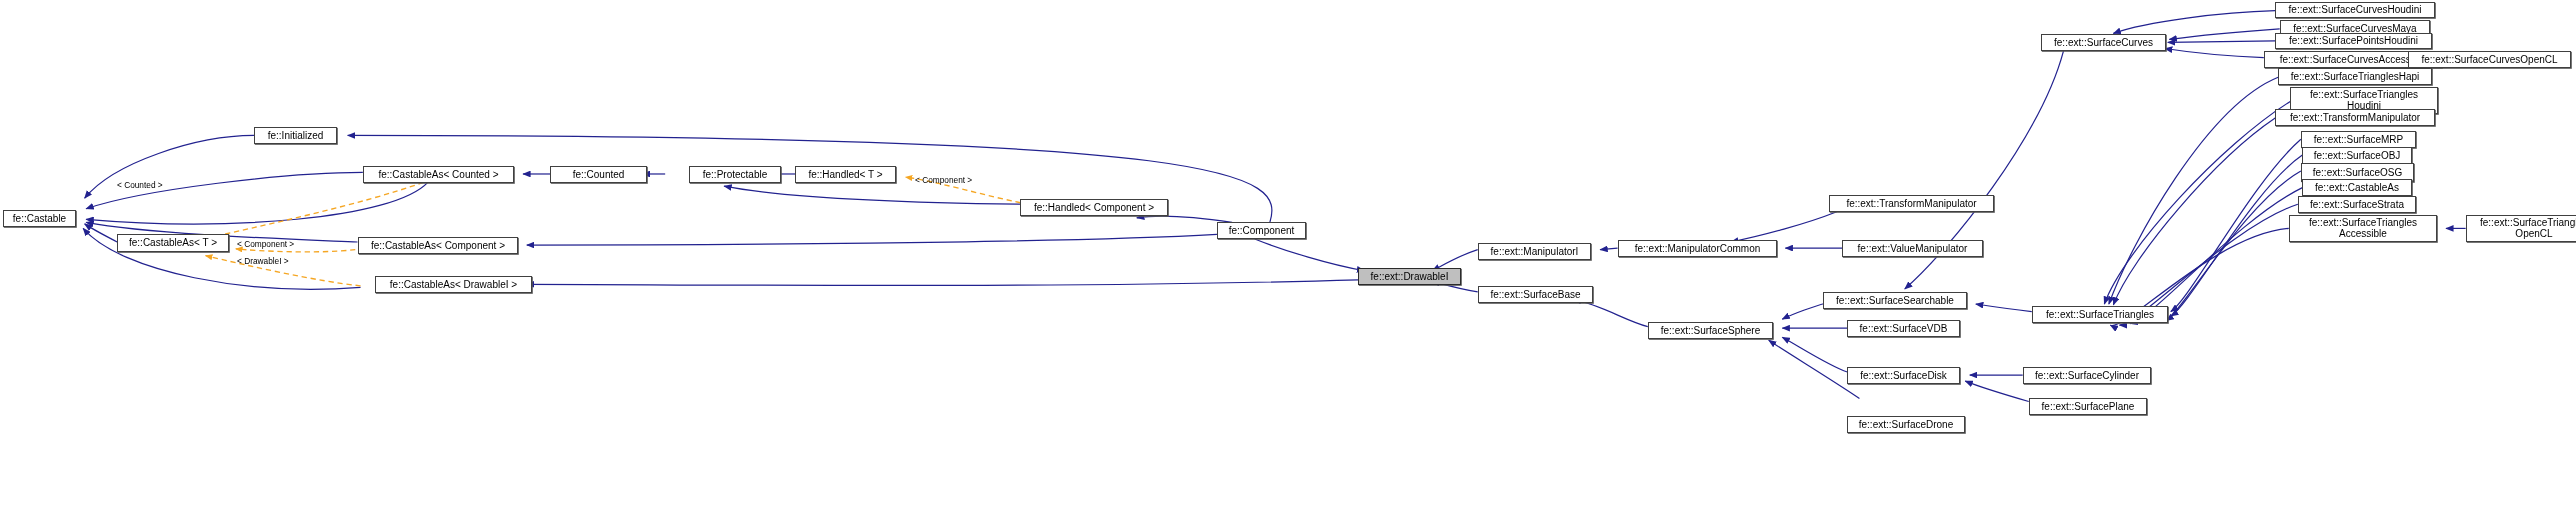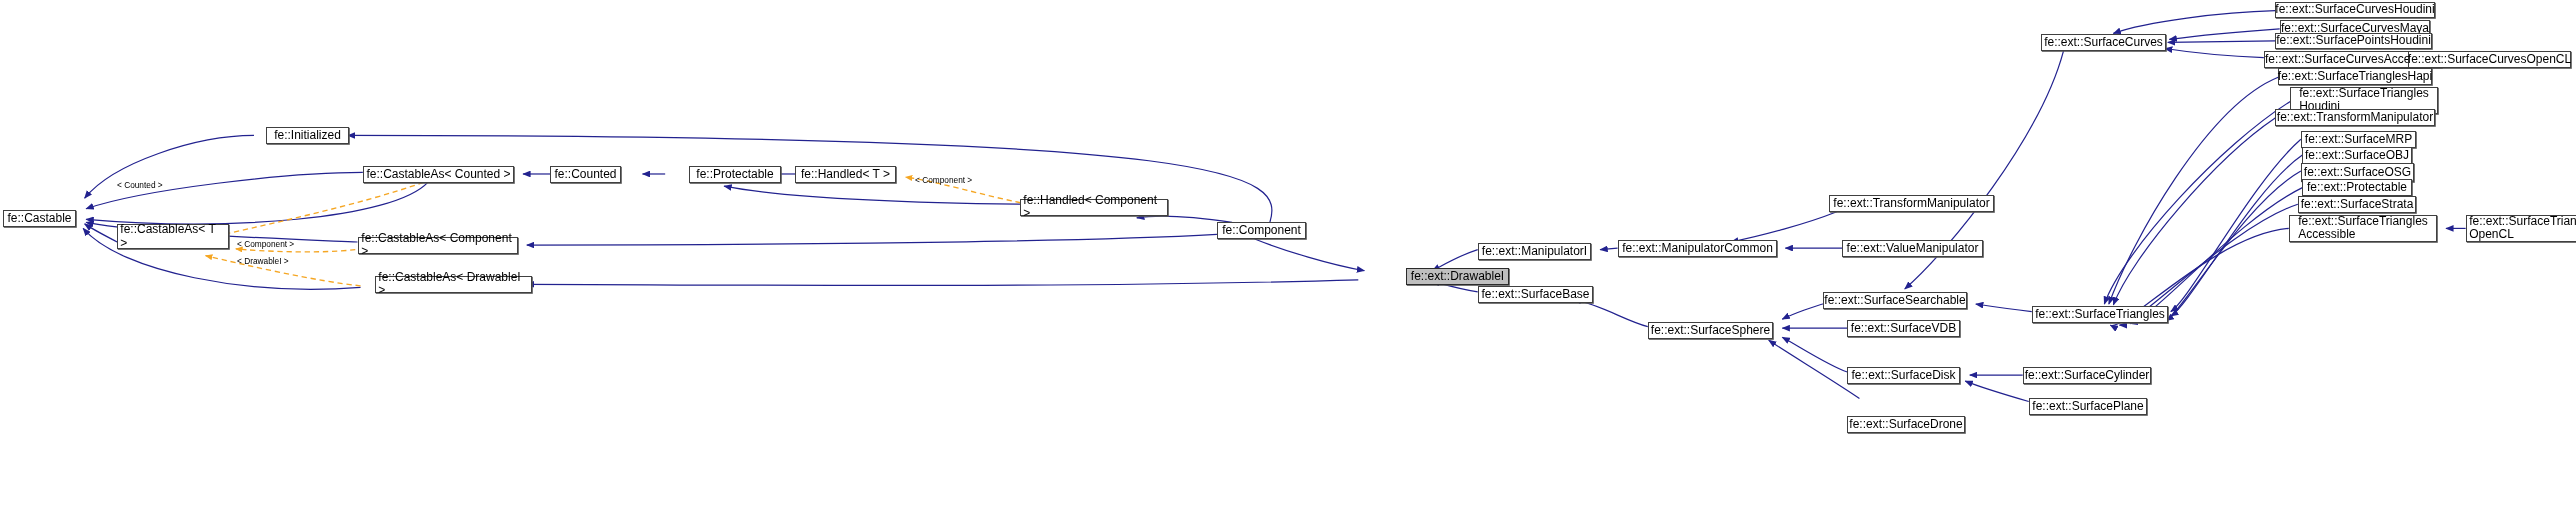--- a/index.html
+++ b/index.html
@@ -20,26 +20,26 @@
     left: 0; top: 0;
     width: 2576px;
     height: 512px;
   }
   .uml-node {
     position: absolute;
     box-sizing: border-box;
     border: 0.8px solid #404040;
     background: #ffffff;
     color: #000000;
-    font-size: 12px;
+    font-size: 10px;
     line-height: 1.12;
     display: flex;
     align-items: center;
     justify-content: center;
-    text-align: left;
+    text-align: center;
     white-space: pre-line;
     z-index: 5;
     padding: 0 2.3px;
     box-shadow: 0.8px 0.8px 0 0 #555;
   }
   .uml-node.highlight {
     background: #bfbfbf;
     border-color: #2b2b2b;
   }
   .edge-label {
@@ -164,31 +164,31 @@
       <path d="M470,330 C420,336 340,332 312,329"></path>
 
       <path d="M477,378 C420,372 330,352 272,338"></path>
 
       <path d="M1350,268 C1300,258 1240,240 1198,234"></path>
     </g>
   </svg>
 
   <div id="node-layer">
       <div class="uml-node" style="left: 3px; top: 210px; width: 73px; height: 16.6px;">fe::Castable</div>
-      <div class="uml-node" style="left: 254px; top: 127px; width: 83px; height: 16.6px; margin-left: 12px;">fe::Initialized</div>
-      <div class="uml-node" style="left: 117px; top: 224px; width: 112px; height: 25px;">fe::CastableAs&lt; T &gt;</div>
+      <div class="uml-node" style="left: 254px; top: 127px; width: 83px; height: 16.6px;">fe::Initialized</div>
+      <div class="uml-node" style="left: 117px; top: 234px; width: 112px; height: 18px;">fe::CastableAs&lt; T &gt;</div>
       <div class="uml-node" style="left: 363px; top: 166px; width: 151px; height: 16.6px;">fe::CastableAs&lt; Counted &gt;</div>
       <div class="uml-node" style="left: 358px; top: 237px; width: 160px; height: 16.6px;">fe::CastableAs&lt; Component &gt;</div>
       <div class="uml-node" style="left: 361px; top: 276px; width: 157px; height: 16.6px; margin-left: 14px;">fe::CastableAs&lt; DrawableI &gt;</div>
-      <div class="uml-node" style="left: 550px; top: 166px; width: 71px; height: 16.6px;">fe::Counted</div>
+      <div class="uml-node" style="left: 550px; top: 166px; width: 97px; height: 16.6px;">fe::Counted</div>
       <div class="uml-node" style="left: 665px; top: 166px; width: 92px; height: 16.6px; margin-left: 24px;">fe::Protectable</div>
       <div class="uml-node" style="left: 795px; top: 166px; width: 101px; height: 16.6px;">fe::Handled&lt; T &gt;</div>
       <div class="uml-node" style="left: 1020px; top: 199px; width: 148px; height: 16.6px;">fe::Handled&lt; Component &gt;</div>
       <div class="uml-node" style="left: 1217px; top: 222px; width: 89px; height: 16.6px;">fe::Component</div>
-      <div class="uml-node highlight" style="left: 1358px; top: 268px; width: 103px; height: 16.6px; margin-left: 48px;">fe::ext::DrawableI</div>
+      <div class="uml-node highlight" style="left: 1358px; top: 268px; width: 103px; height: 16.6px;">fe::ext::DrawableI</div>
       <div class="uml-node" style="left: 1478px; top: 243px; width: 113px; height: 16.6px;">fe::ext::ManipulatorI</div>
       <div class="uml-node" style="left: 1618px; top: 240px; width: 159px; height: 16.6px;">fe::ext::ManipulatorCommon</div>
       <div class="uml-node" style="left: 1829px; top: 195px; width: 165px; height: 16.6px;">fe::ext::TransformManipulator</div>
       <div class="uml-node" style="left: 1842px; top: 240px; width: 141px; height: 16.6px;">fe::ext::ValueManipulator</div>
       <div class="uml-node" style="left: 1478px; top: 286px; width: 115px; height: 16.6px;">fe::ext::SurfaceBase</div>
       <div class="uml-node" style="left: 1648px; top: 322px; width: 125px; height: 16.6px;">fe::ext::SurfaceSphere</div>
       <div class="uml-node" style="left: 1823px; top: 292px; width: 144px; height: 16.6px;">fe::ext::SurfaceSearchable</div>
       <div class="uml-node" style="left: 1847px; top: 320px; width: 113px; height: 16.6px;">fe::ext::SurfaceVDB</div>
       <div class="uml-node" style="left: 1847px; top: 367px; width: 113px; height: 16.6px;">fe::ext::SurfaceDisk</div>
       <div class="uml-node" style="left: 1847px; top: 398px; width: 118px; height: 16.6px; margin-top: 18px;">fe::ext::SurfaceDrone</div>
@@ -201,21 +201,21 @@
       <div class="uml-node" style="left: 2275px; top: 32.5px; width: 157px; height: 16.6px;">fe::ext::SurfacePointsHoudini</div>
       <div class="uml-node" style="left: 2264px; top: 51px; width: 178px; height: 16.6px;">fe::ext::SurfaceCurvesAccessible</div>
       <div class="uml-node" style="left: 2408px; top: 51px; width: 163px; height: 16.6px;">fe::ext::SurfaceCurvesOpenCL</div>
       <div class="uml-node" style="left: 2278px; top: 68px; width: 154px; height: 16.6px;">fe::ext::SurfaceTrianglesHapi</div>
       <div class="uml-node" style="left: 2290px; top: 87px; width: 148px; height: 26.5px;">fe::ext::SurfaceTriangles
 Houdini</div>
       <div class="uml-node" style="left: 2275px; top: 109px; width: 160px; height: 16.6px;">fe::ext::TransformManipulator</div>
       <div class="uml-node" style="left: 2301px; top: 131px; width: 115px; height: 16.6px;">fe::ext::SurfaceMRP</div>
       <div class="uml-node" style="left: 2302px; top: 147px; width: 110px; height: 16.6px;">fe::ext::SurfaceOBJ</div>
       <div class="uml-node" style="left: 2301px; top: 163px; width: 113px; height: 19px;">fe::ext::SurfaceOSG</div>
-      <div class="uml-node" style="left: 2302px; top: 179px; width: 110px; height: 16.6px;">fe::ext::Protectable</div>
+      <div class="uml-node" style="left: 2302px; top: 179px; width: 110px; height: 16.6px;">fe::ext::CastableAs</div>
       <div class="uml-node" style="left: 2298px; top: 196px; width: 118px; height: 16.6px;">fe::ext::SurfaceStrata</div>
       <div class="uml-node" style="left: 2289px; top: 215px; width: 148px; height: 26.5px;">fe::ext::SurfaceTriangles
 Accessible</div>
       <div class="uml-node" style="left: 2466px; top: 215px; width: 136px; height: 26.5px;">fe::ext::SurfaceTriangles
 OpenCL</div>
     </div>
   <div id="label-layer">
       <div class="edge-label" style="left: 117px; top: 180px;">&lt; Counted &gt;</div>
       <div class="edge-label" style="left: 915px; top: 175px;">&lt; Component &gt;</div>
       <div class="edge-label" style="left: 237px; top: 239px;">&lt; Component &gt;</div>

